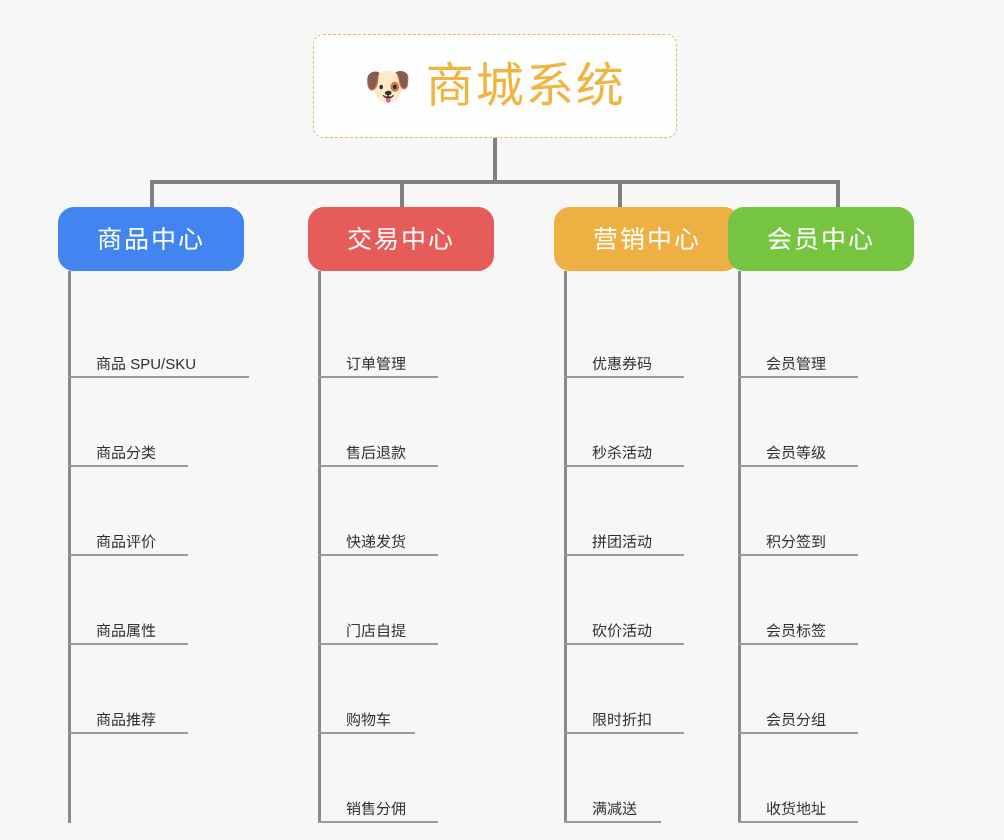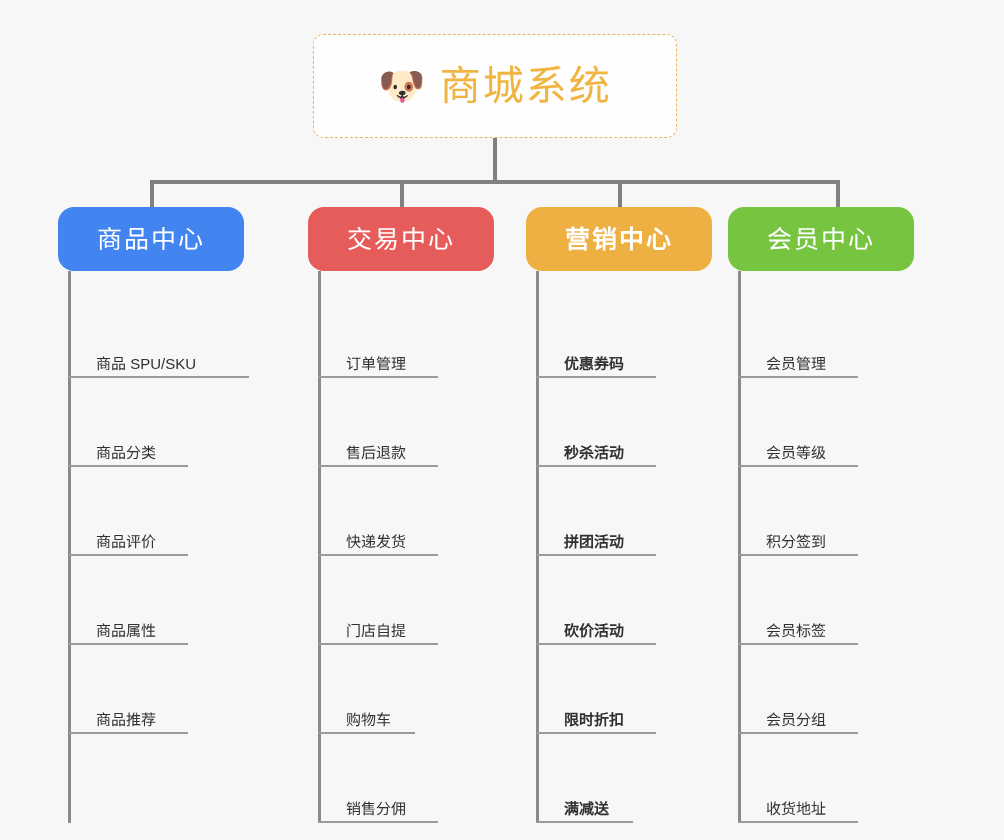--- a/index.html
+++ b/index.html
@@ -37,21 +37,21 @@
     align-items: center;
     justify-content: center;
     gap: 14px;
   }
   .root-emoji {
     font-size: 38px;
     line-height: 1;
     display: block;
   }
   .root-title {
-    font-size: 41px;
+    font-size: 48px;
     color: #f0b441;
     letter-spacing: 2px;
     line-height: 1;
     white-space: nowrap;
   }
 
   
   .conn {
     position: absolute;
     background: #808080;
@@ -78,21 +78,21 @@
   .drop-3 { left: 618px; }
   .drop-4 { left: 836px; }
 
   
   .column {
     position: absolute;
     top: 207px;
   }
   .col-1 { left: 58px;  width: 186px; }
   .col-2 { left: 308px; width: 186px; }
-  .col-3 { left: 526px; width: 186px; font-weight: bold; }
+  .col-3 { left: 554px; width: 186px; }
   .col-4 { left: 728px; width: 186px; }
 
   .cat-header {
     box-sizing: border-box;
     width: 100%;
     height: 64px;
     border-radius: 16px;
     display: flex;
     align-items: center;
     justify-content: center;

